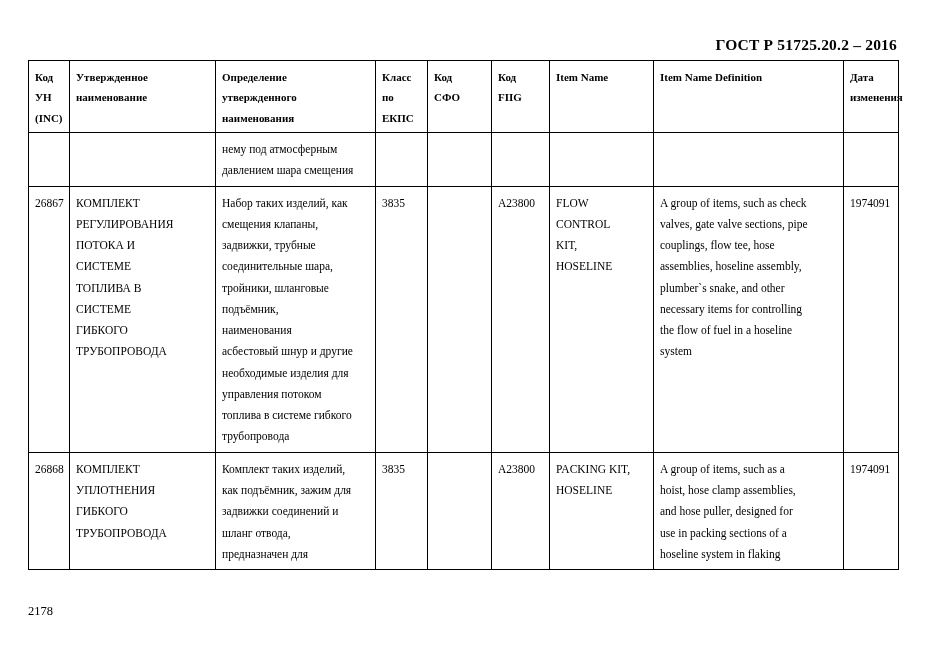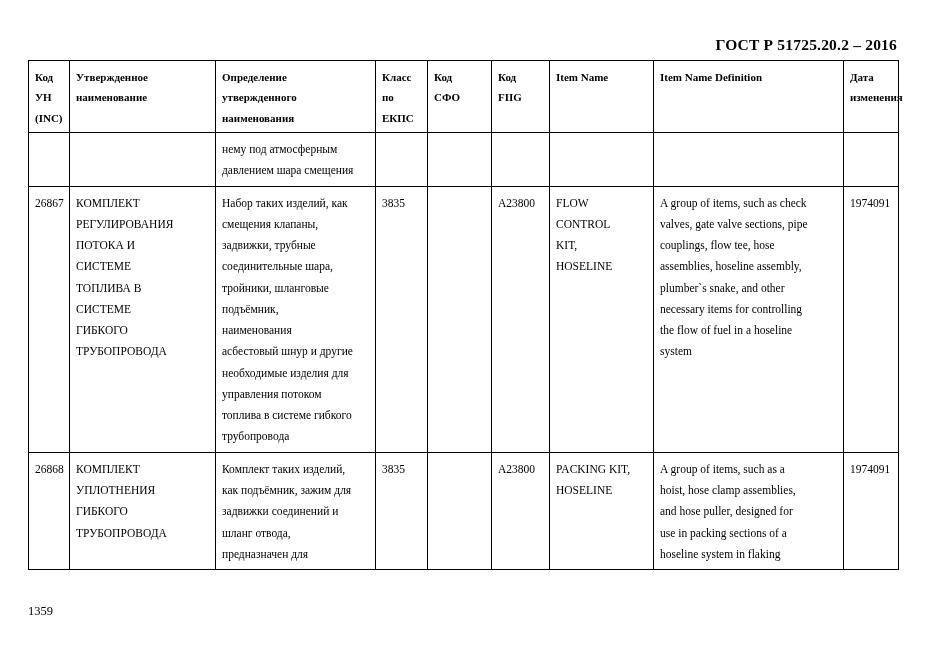--- a/index.html
+++ b/index.html
@@ -239,15 +239,15 @@
             <span>use in packing sections of a</span>
             <span>hoseline system in flaking</span>
           </td>
         <td class="cell-lines">
             <span>1974091</span>
           </td>
       </tr>
     </tbody>
   </table>
 
-  <div class="page-number">1359</div>
+  <div class="page-number">2178</div>
 
 </div>
 
 </body></html>

